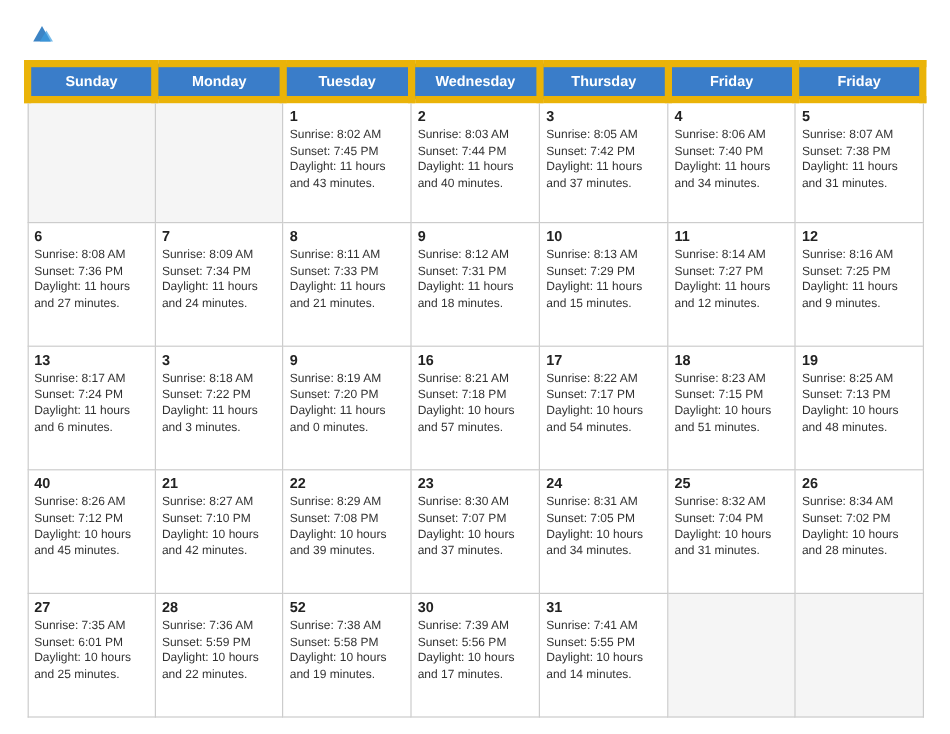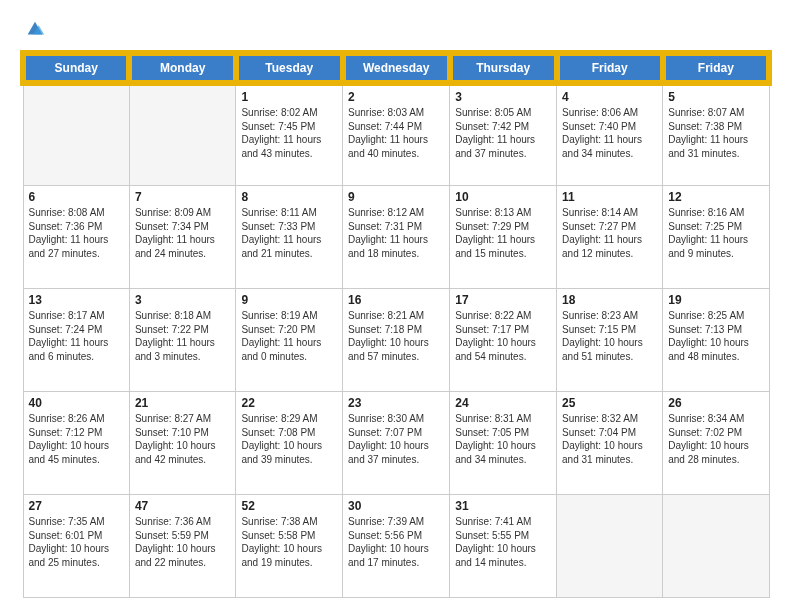--- a/index.html
+++ b/index.html
@@ -247,21 +247,21 @@
             <span class="day-number">26</span>
             <div class="day-info">Sunrise: 8:34 AM<br>Sunset: 7:02 PM<br>Daylight: 10 hours and 28 minutes.</div>
           </td>
         </tr>
         <tr>
           <td>
             <span class="day-number">27</span>
             <div class="day-info">Sunrise: 7:35 AM<br>Sunset: 6:01 PM<br>Daylight: 10 hours and 25 minutes.</div>
           </td>
           <td>
-            <span class="day-number">47</span>
+            <span class="day-number">28</span>
             <div class="day-info">Sunrise: 7:36 AM<br>Sunset: 5:59 PM<br>Daylight: 10 hours and 22 minutes.</div>
           </td>
           <td>
             <span class="day-number">52</span>
             <div class="day-info">Sunrise: 7:38 AM<br>Sunset: 5:58 PM<br>Daylight: 10 hours and 19 minutes.</div>
           </td>
           <td>
             <span class="day-number">30</span>
             <div class="day-info">Sunrise: 7:39 AM<br>Sunset: 5:56 PM<br>Daylight: 10 hours and 17 minutes.</div>
           </td>

